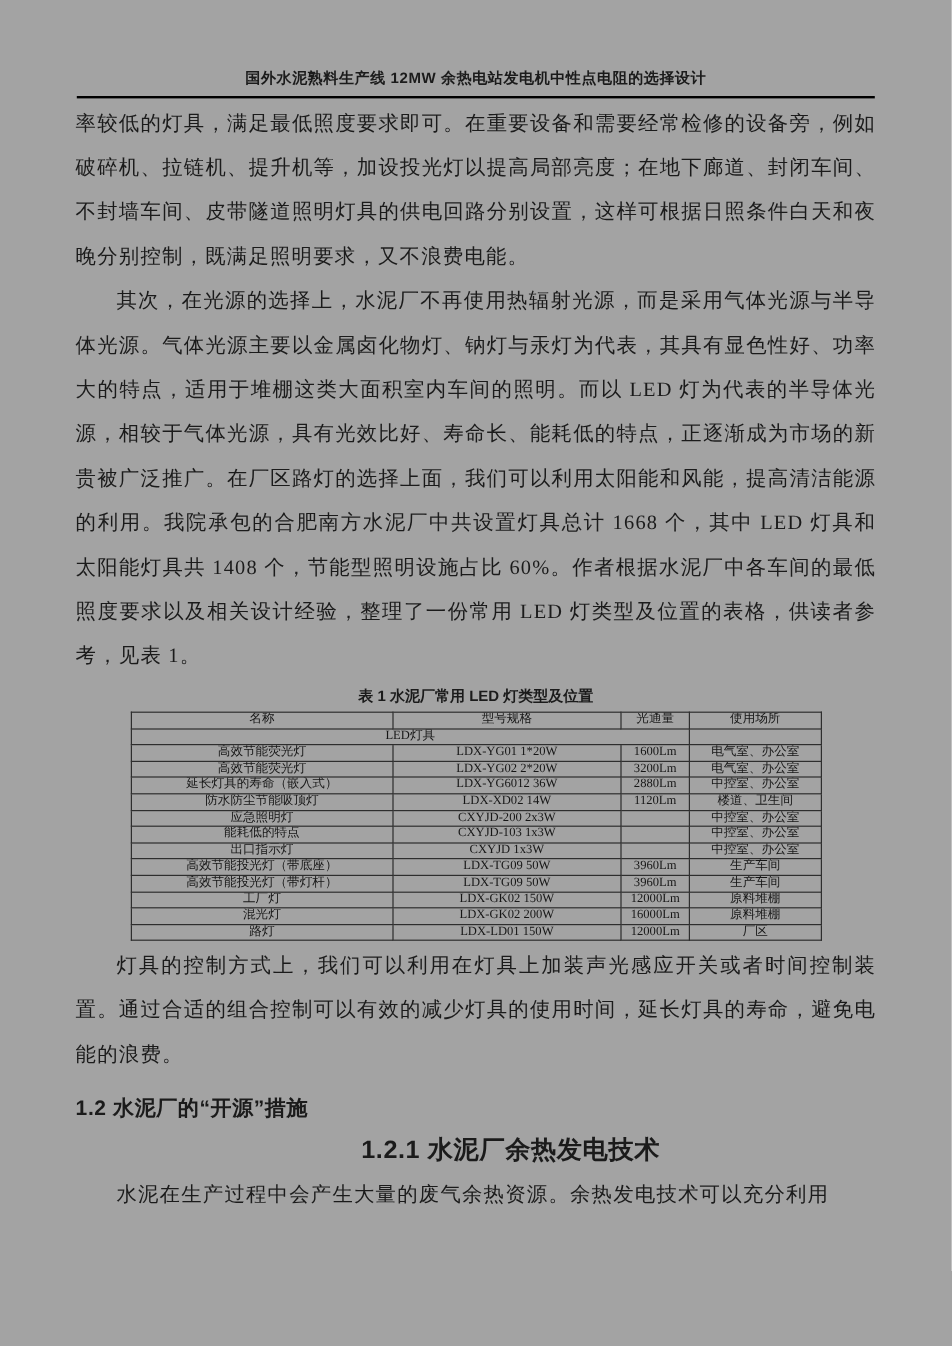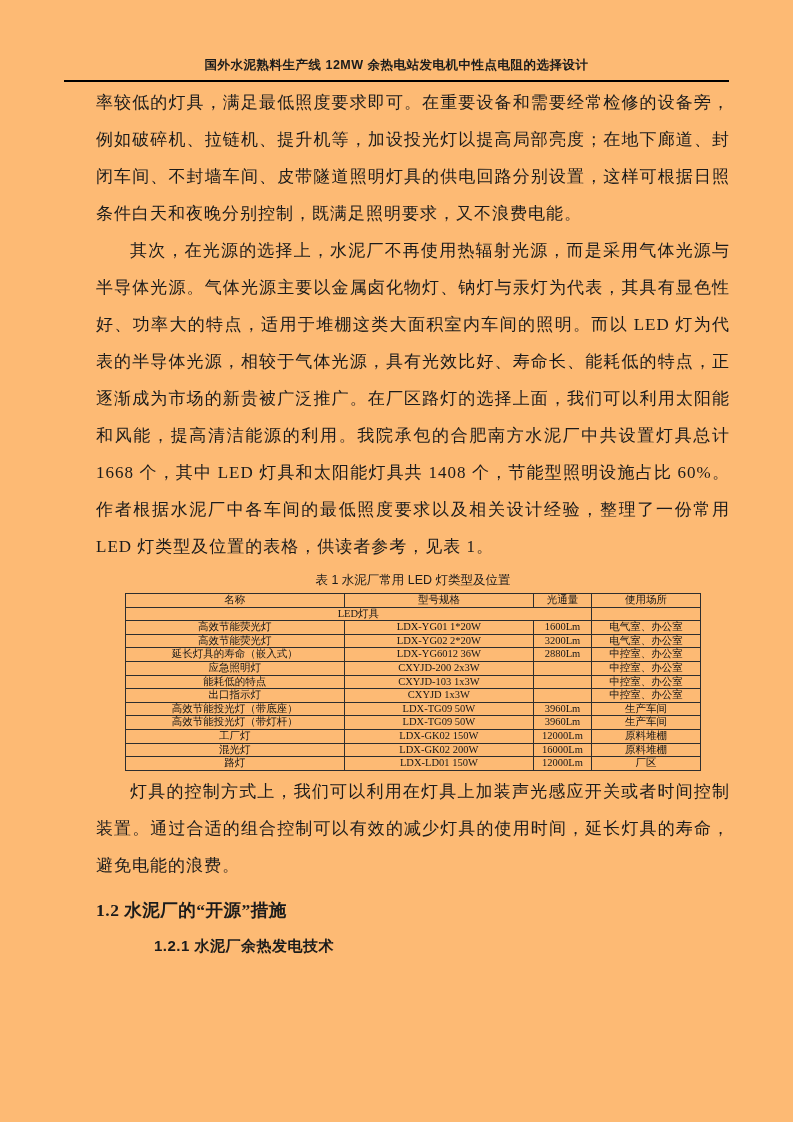--- a/index.html
+++ b/index.html
@@ -12,50 +12,50 @@
     height: 1122px;
     position: relative;
     overflow: hidden;
     font-family: "Liberation Serif", "DejaVu Serif", serif;
     color: #1b1b1b;
   }
   .page {
     width: 793px;
     height: 1122px;
     position: relative;
-    background: #fdba74;
+    background: #a3a3a3;
   }
   .header {
     padding: 57px 64px 0 64px;
   }
   .header-title {
     text-align: center;
     font-family: "Liberation Sans", "DejaVu Sans", sans-serif;
     font-weight: bold;
     font-size: 12.5px;
     letter-spacing: 0.5px;
     padding-bottom: 6px;
     border-bottom: 2px solid #000;
   }
   .content {
-    padding: 2px 63px 0 96px;
+    padding: 2px 63px 0 63px;
   }
   .body-text {
     margin: 0;
     font-size: 17px;
     line-height: 37px;
     letter-spacing: 1px;
     text-align: justify;
     text-justify: inter-character;
   }
   .indent { text-indent: 2em; }
   .table-caption {
     text-align: center;
     font-family: "Liberation Sans", "DejaVu Sans", sans-serif;
-    font-weight: normal;
+    font-weight: bold;
     font-size: 12.5px;
     line-height: 18px;
     margin-top: 6px;
   }
   table.led-table {
     margin: 4px auto 2px auto;
     border-collapse: collapse;
     width: 576px;
     table-layout: fixed;
     font-size: 10.5px;
@@ -70,34 +70,35 @@
     text-align: center;
     font-weight: normal;
     overflow: hidden;
     white-space: nowrap;
   }
   .col-name   { width: 38%; }
   .col-model  { width: 33%; }
   .col-lumen  { width: 10%; }
   .col-place  { width: 19%; }
   .heading-l2 {
-    font-family: Liberation Serif, serif;
+    font-family: Liberation Sans, sans-serif;
     font-weight: bold;
     font-size: 17.5px;
     margin: 8px 0 0 0;
     line-height: 36px;
     letter-spacing: 0.5px;
   }
   .heading-l3 {
     font-family: "Liberation Sans", "DejaVu Sans", sans-serif;
     font-weight: bold;
-    font-size: 15px;
+    font-size: 21px;
     margin: 0 0 0 58px;
     line-height: 36px;
     letter-spacing: 0.5px;
+    text-align: center;
   }
   .footer {
     position: absolute;
     left: 66px;
     right: 66px;
     top: 1046px;
   }
   .footer-rule { display: block; width: 100%; height: 7px; }
   .footer-row {
     position: relative;
@@ -166,20 +167,26 @@
             <td>3200Lm</td>
             <td>电气室、办公室</td>
           </tr>
           <tr>
             <td>延长灯具的寿命（嵌入式）</td>
             <td>LDX-YG6012 36W</td>
             <td>2880Lm</td>
             <td>中控室、办公室</td>
           </tr>
           <tr>
+            <td>防水防尘节能吸顶灯</td>
+            <td>LDX-XD02 14W</td>
+            <td>1120Lm</td>
+            <td>楼道、卫生间</td>
+          </tr>
+          <tr>
             <td>应急照明灯</td>
             <td>CXYJD-200 2x3W</td>
             <td></td>
             <td>中控室、办公室</td>
           </tr>
           <tr>
             <td>能耗低的特点</td>
             <td>CXYJD-103 1x3W</td>
             <td></td>
             <td>中控室、办公室</td>
@@ -222,16 +229,17 @@
           </tr>
         </tbody>
     </table>
 
     <p class="body-text indent">灯具的控制方式上，我们可以利用在灯具上加装声光感应开关或者时间控制装置。通过合适的组合控制可以有效的减少灯具的使用时间，延长灯具的寿命，避免电能的浪费。</p>
 
     <h2 class="heading-l2">1.2 水泥厂的“开源”措施</h2>
 
     <h3 class="heading-l3">1.2.1 水泥厂余热发电技术</h3>
 
+    <p class="body-text indent">水泥在生产过程中会产生大量的废气余热资源。余热发电技术可以充分利用</p>
   </div>
 
 
 </div>
 
 </body></html>

